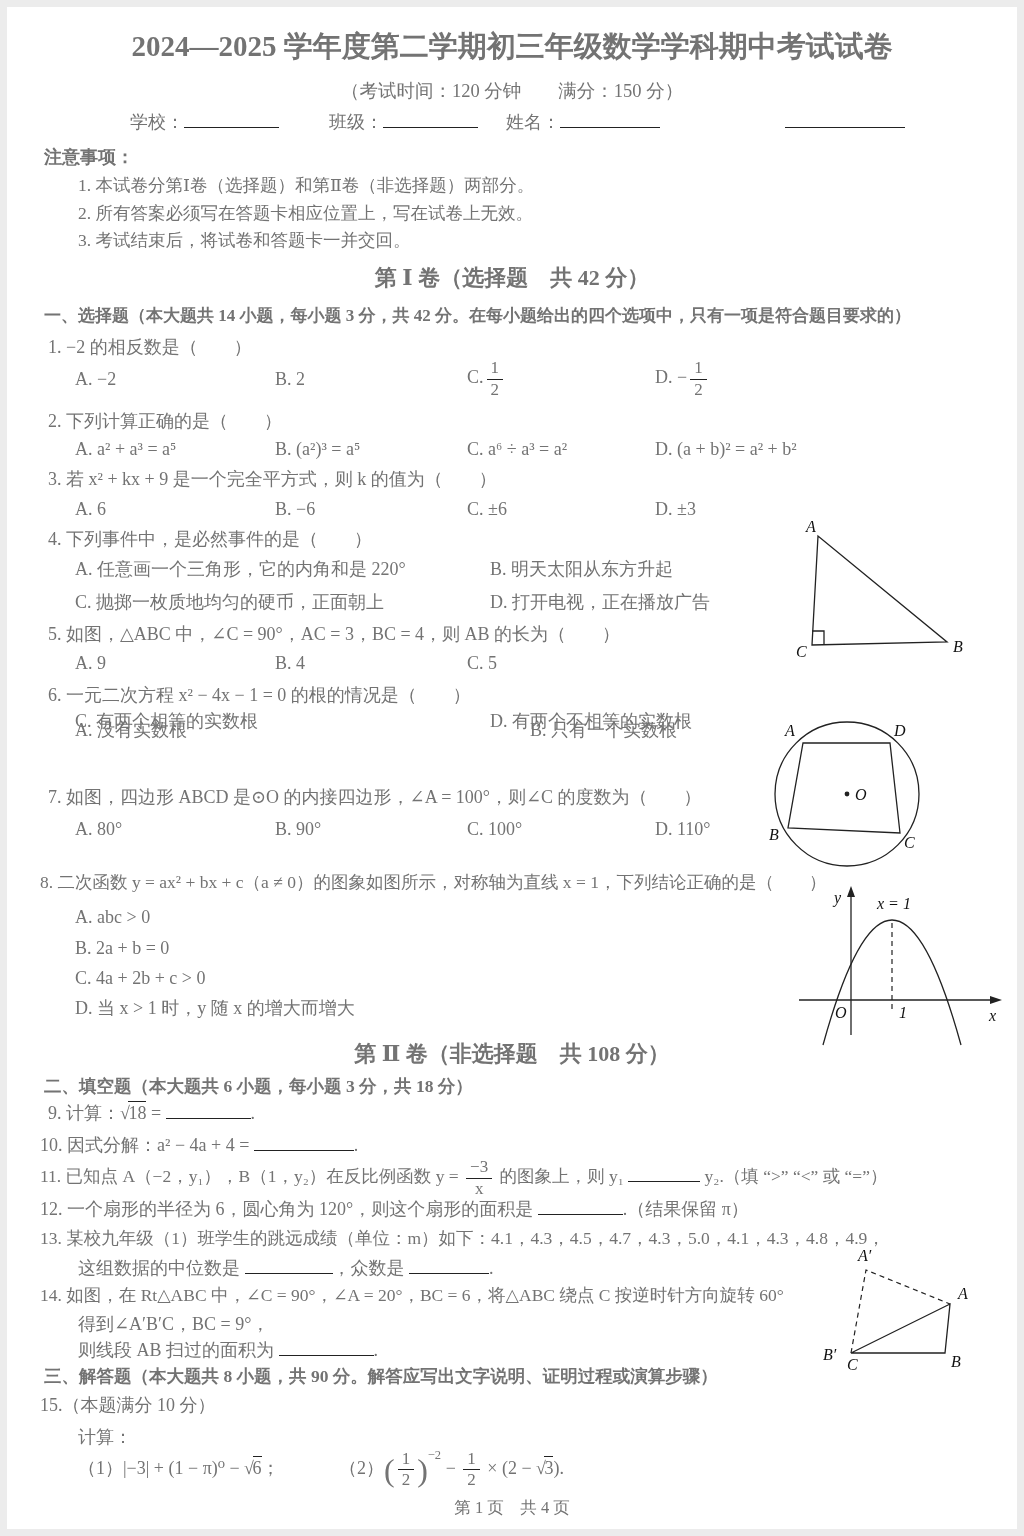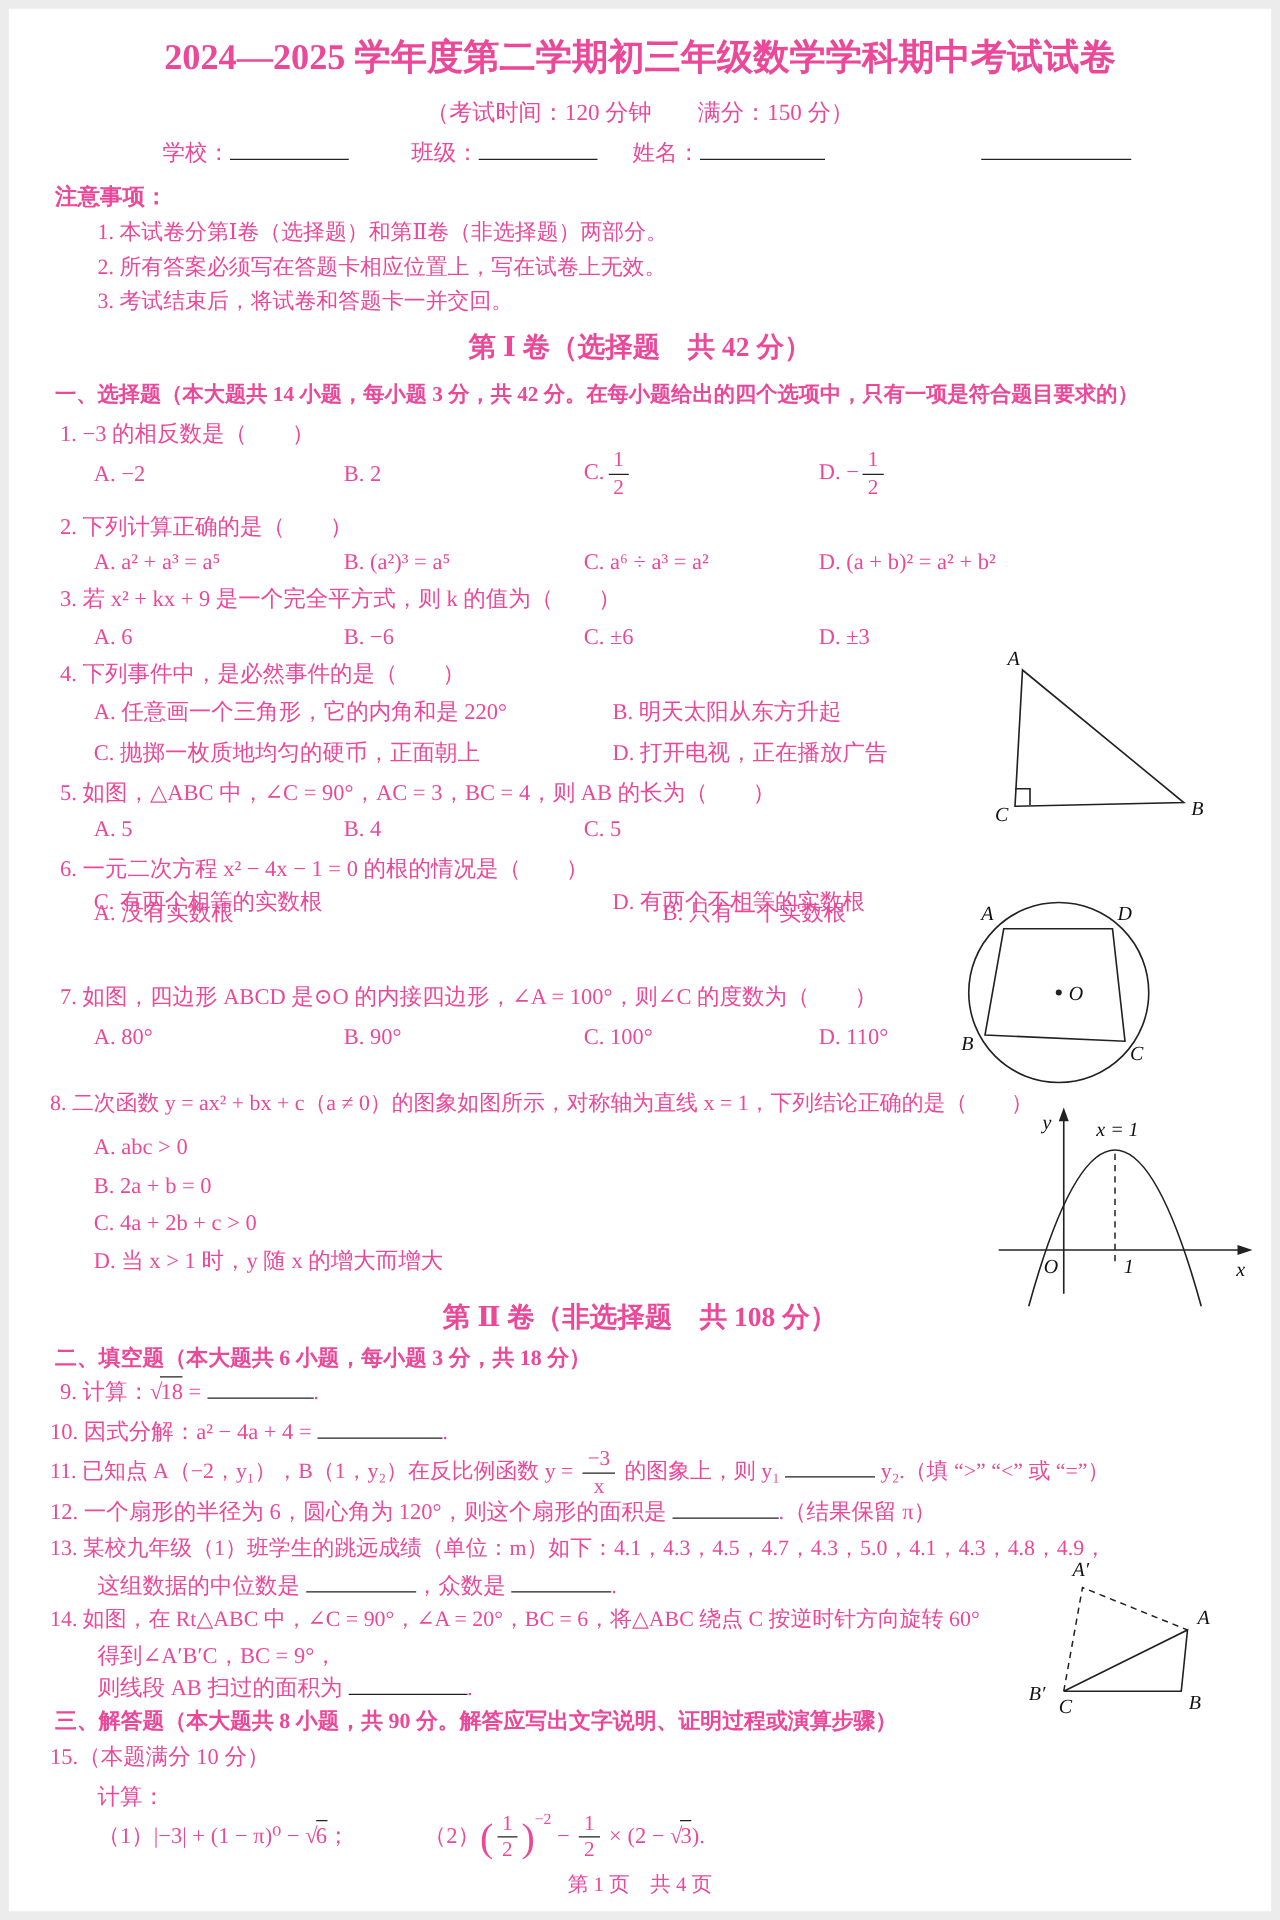--- a/index.html
+++ b/index.html
@@ -1,18 +1,18 @@
 <!DOCTYPE html>
 <html><head>
 <meta charset="utf-8">
 <style>
   html,body{margin:0;padding:0;background:#d9d9d9;}
   .canvas{
     position:relative;width:1024px;height:1536px;background:#ffffff;
-    font-family:"Liberation Serif","DejaVu Serif",serif;color:#ec4899;
+    font-family:"Liberation Serif","DejaVu Serif",serif;color:#737373;
     overflow:hidden;
     box-shadow: inset 0 0 0 7px #ececec, inset 0 0 2px #b5b5b5;
   }
   .ln{position:absolute;white-space:nowrap;font-size:18px;line-height:1.25;}
   .b{font-weight:bold;}
   .ctr{left:0;right:0;text-align:center;}
   .blank{display:inline-block;height:0.85em;border-bottom:1.4px solid #222;}
   .frac{display:inline-block;text-align:center;vertical-align:middle;line-height:1.1;font-size:17px;margin:0 3px;}
   .frac .fn{display:block;border-bottom:1.3px solid #222;padding:0 4px 1px;}
   .frac .fd{display:block;padding:1px 4px 0;}
@@ -43,21 +43,21 @@
   <div class="ln" style="top:111px;left:785px;"><span class="blank" style="width:120px;"></span></div>
 
   <div class="ln b" style="top:146px;left:44px;">注意事项：</div>
   <div class="ln" style="top:175px;left:78px;font-size:17.5px;">1. 本试卷分第Ⅰ卷（选择题）和第Ⅱ卷（非选择题）两部分。</div>
   <div class="ln" style="top:203px;left:78px;font-size:17.5px;">2. 所有答案必须写在答题卡相应位置上，写在试卷上无效。</div>
   <div class="ln" style="top:230px;left:78px;font-size:17.5px;">3. 考试结束后，将试卷和答题卡一并交回。</div>
 
   <div class="ln ctr b" style="top:264px;font-size:22px;text-align:center;">第 Ⅰ 卷（选择题　共 42 分）</div>
   <div class="ln b" style="top:305px;left:44px;font-size:17px;">一、选择题（本大题共 14 小题，每小题 3 分，共 42 分。在每小题给出的四个选项中，只有一项是符合题目要求的）</div>
 
-  <div class="ln" style="top:336px;left:48px;">1. −3 的相反数是（　　）</div>
+  <div class="ln" style="top:336px;left:48px;">1. −2 的相反数是（　　）</div>
   <div class="ln grid4" style="top:355px;left:75px;height:48px;">
     <span>A. −2</span>
     <span>B. 2</span>
     <span><span>C.</span><span class="frac"><span class="fn">1</span><span class="fd">2</span></span></span>
     <span><span>D. −</span><span class="frac"><span class="fn">1</span><span class="fd">2</span></span></span>
   </div>
 
   <div class="ln" style="top:410px;left:48px;">2. 下列计算正确的是（　　）</div>
   <div class="ln grid4" style="top:438px;left:75px;">
     <span>A. a² + a³ = a⁵</span>
@@ -79,21 +79,21 @@
     <span>A. 任意画一个三角形，它的内角和是 220°</span>
     <span>B. 明天太阳从东方升起</span>
   </div>
   <div class="ln grid2" style="top:591px;left:75px;">
     <span>C. 抛掷一枚质地均匀的硬币，正面朝上</span>
     <span>D. 打开电视，正在播放广告</span>
   </div>
 
   <div class="ln" style="top:623px;left:48px;">5. 如图，△ABC 中，∠C = 90°，AC = 3，BC = 4，则 AB 的长为（　　）</div>
   <div class="ln grid4" style="top:652px;left:75px;">
-    <span>A. 5</span>
+    <span>A. 9</span>
     <span>B. 4</span>
     <span>C. 5</span>
   </div>
 
   <div class="ln" style="top:684px;left:48px;">6. 一元二次方程 x² − 4x − 1 = 0 的根的情况是（　　）</div>
   <div class="ln grid2" style="top:719px;left:75px;gap:40px;">
     <span>A. 没有实数根</span>
     <span>B. 只有一个实数根</span>
   </div>
   <div class="ln grid2" style="top:710px;left:75px;">

